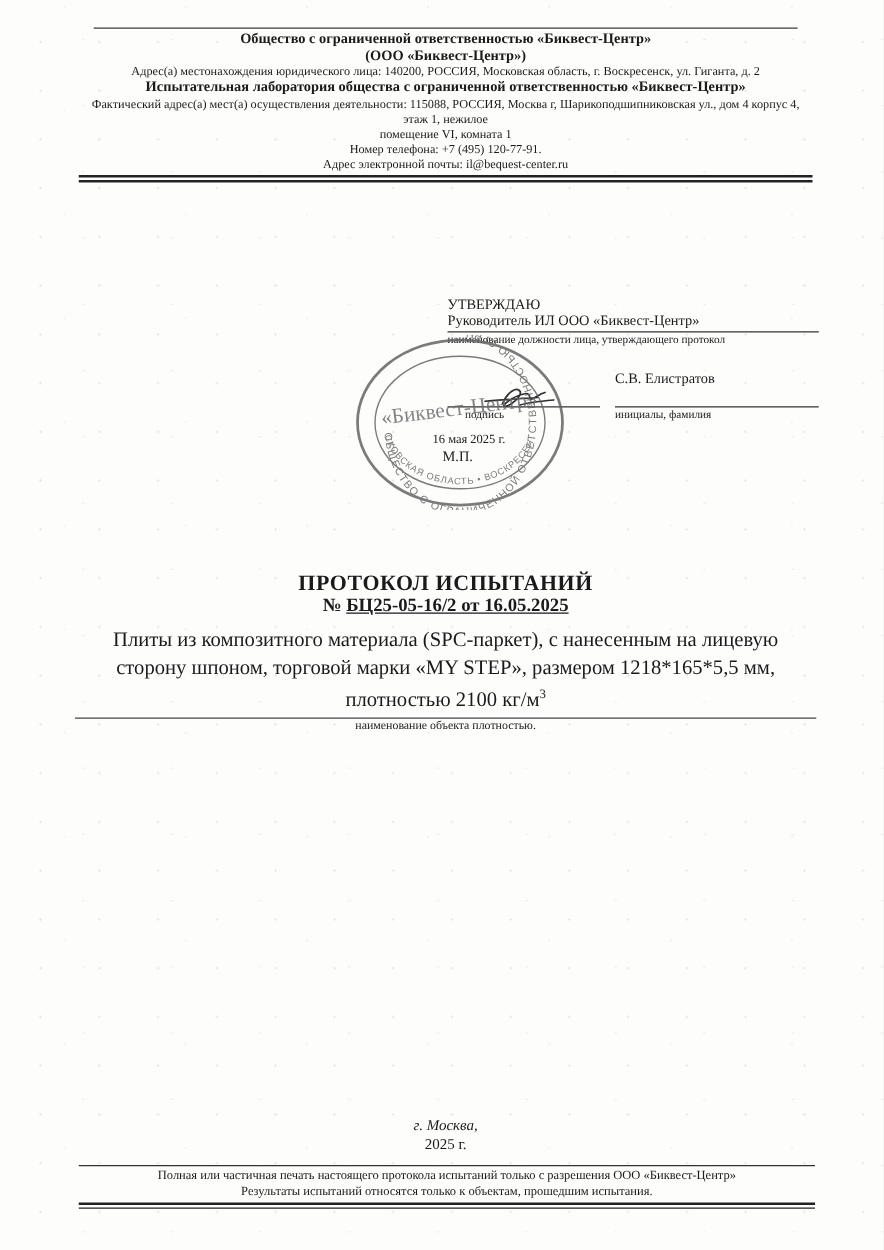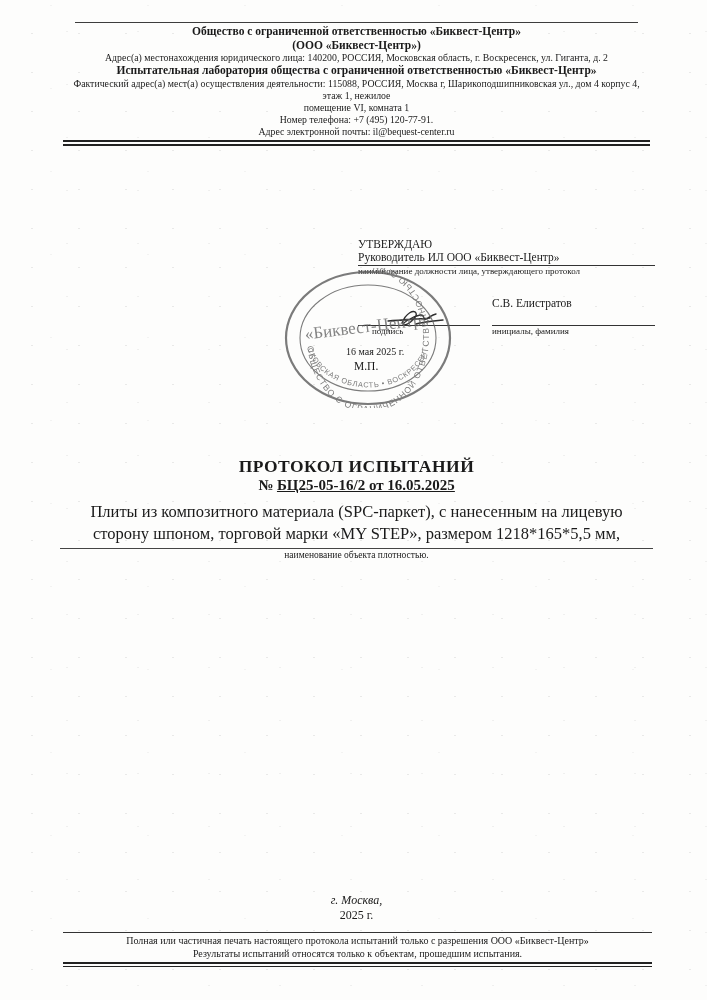--- a/index.html
+++ b/index.html
@@ -121,20 +121,21 @@
 
   <div class="title">
     <div class="t1">ПРОТОКОЛ ИСПЫТАНИЙ</div>
     <div class="t2"><span>№ </span><span class="u">БЦ25-05-16/2 от 16.05.2025</span></div>
   </div>
 
   <div class="object">
     <div class="obj-lines">
       <div>Плиты из композитного материала (SPC-паркет), с нанесенным на лицевую</div>
       <div>сторону шпоном, торговой марки «MY STEP», размером 1218*165*5,5 мм,</div>
+      <div><span>плотностью 2100 кг/м</span><sup>3</sup></div>
     </div>
     <div class="obj-rule"></div>
     <div class="obj-cap">наименование объекта плотностью.</div>
   </div>
 
   <div class="city">
     <div class="it">г. Москва,</div>
     <div>2025 г.</div>
   </div>
 

